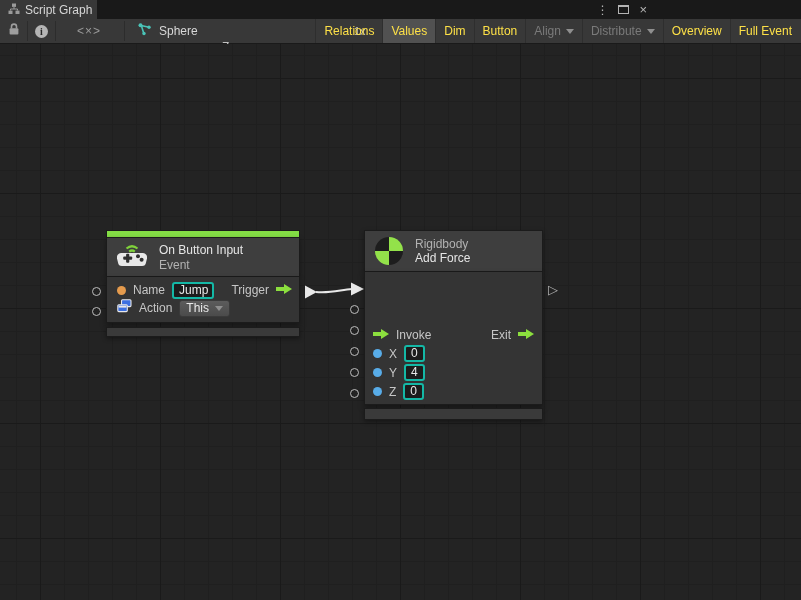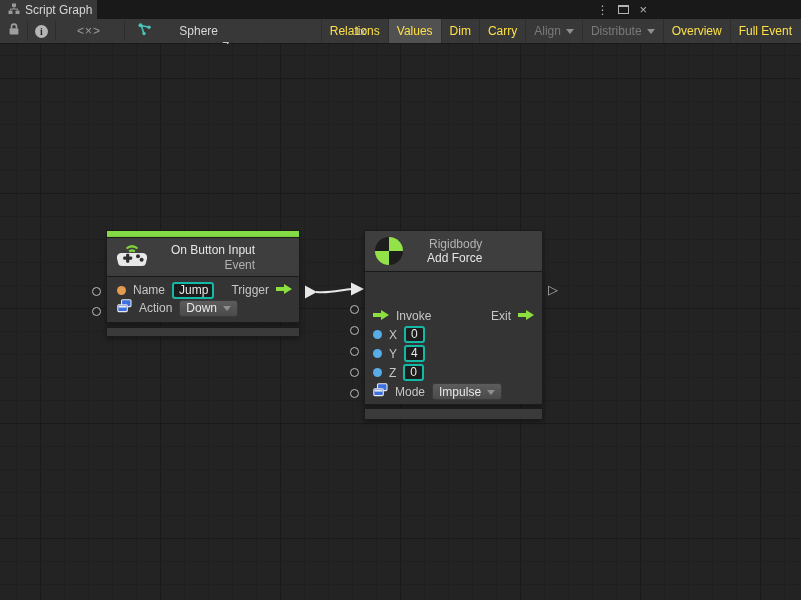--- a/index.html
+++ b/index.html
@@ -21,21 +21,21 @@
   .toolbar { position:absolute; left:0; top:19px; width:801px; height:25px; background:#383838;
     border-bottom:1px solid #1a1a1a; }
   .tseg { position:absolute; top:0; height:24px; display:flex; align-items:center; justify-content:center; }
   .tsep { position:absolute; top:2px; width:1px; height:20px; background:#2c2c2c; }
   .seg-lock { left:0; width:27px; }
   .seg-info { left:28px; width:27px; }
   .seg-crumb { left:56px; width:66px; }
   .crumb-glyph { color:#9a9a9a; font-size:12px; letter-spacing:1px; }
   .info-circle { width:13px; height:13px; border-radius:50%; background:#b5b5b5; color:#262626;
     font-size:10px; font-weight:bold; text-align:center; line-height:13px; font-family:"Liberation Serif",serif; }
-  .seg-graphname { left:138px; width:80px; justify-content:space-between; gap:7px; }
+  .seg-graphname { left:138px; width:80px; justify-content:flex-start; gap:7px; }
   .graphname { font-size:12px; color:#d8d8d8; }
   .zoom-label { position:absolute; left:222px; top:16px; height:24px; display:flex; align-items:center;
     font-size:12px; color:#c2c2c2; }
   .slider-track { position:absolute; left:253px; top:30px; width:90px; height:2px; background:#818181; }
   .slider-handle { position:absolute; left:337px; top:25px; width:12px; height:12px; border-radius:50%; background:#9d9d9d; }
   .zoom-value { position:absolute; left:354px; top:0; height:24px; display:flex; align-items:center;
     font-size:11px; color:#c2c2c2; }
   .tb-buttons { position:absolute; right:1px; top:0; height:24px; display:flex; }
   .tb-btn { height:24px; display:flex; align-items:center; gap:5px; padding:0 8px;
     font-size:12px; color:#fde047; border-left:1px solid #2e2e2e; white-space:nowrap; }
@@ -52,21 +52,21 @@
       linear-gradient(to bottom, #1a1a1a 1px, transparent 1px),
       linear-gradient(to right, #1f1f1f 1px, transparent 1px),
       linear-gradient(to bottom, #1f1f1f 1px, transparent 1px);
     background-size: 120px 120px, 115px 115px, 24px 24px, 23px 23px;
     background-position: 40px 0, 0 34px, 16px 0, 0 11px; }
 
   
   .node { position:absolute; display:flex; flex-direction:column; }
   .ev-bar { height:7px; background:#84dd45; border:1px solid #1b1b1b; border-bottom:none; }
   .n-header { background:#3e3e3e; border:1px solid #1b1b1b; display:flex; align-items:center;
-    gap:24px; padding:0 10px; box-shadow:0 2px 5px rgba(0,0,0,.3);text-align:right; }
+    gap:12px; padding:0 10px; box-shadow:0 2px 5px rgba(0,0,0,.3); }
   .n-body { background:#343434; border:1px solid #1b1b1b; border-top:none; padding:4px 0 5px 0;
     box-shadow:0 3px 6px rgba(0,0,0,.35); }
   .n-footer { background:#3a3a3a; border:1px solid #1b1b1b; box-shadow:0 2px 4px rgba(0,0,0,.35); }
   .n-title { font-size:12px; color:#e6e6e6; }
   .n-sub { font-size:12px; color:#b2b2b2; margin-top:1px; }
   .row { display:flex; align-items:center; gap:7px; padding-left:10px; }
   .lab { font-size:12px; color:#c6c6c6; }
   .dot { width:9px; height:9px; border-radius:50%; flex:0 0 auto; }
   .dot.orange { background:#e59b4d; }
   .dot.blue { background:#58ace8; }
@@ -158,21 +158,21 @@
       <div class="tb-btn">
         <span>Relations</span>
       </div>
       <div class="tb-btn active">
         <span>Values</span>
       </div>
       <div class="tb-btn">
         <span>Dim</span>
       </div>
       <div class="tb-btn">
-        <span>Carry</span>
+        <span>Button</span>
       </div>
       <div class="tb-btn disabled">
         <span>Align</span>
         <span class="caret-down"></span>
       </div>
       <div class="tb-btn disabled">
         <span>Distribute</span>
         <span class="caret-down"></span>
       </div>
       <div class="tb-btn">
@@ -229,21 +229,21 @@
         <div class="row">
           <span>
             <svg width="15" height="14" viewBox="0 0 15 14">
               <rect x="4.5" y="0.8" width="9.5" height="6.8" rx="1" fill="#3c6fe0" stroke="#e8e8e8" stroke-width="1.1"></rect>
               <rect x="0.8" y="5.8" width="9.5" height="6.8" rx="1" fill="#3c6fe0" stroke="#e8e8e8" stroke-width="1.1"></rect>
               <rect x="1.6" y="6.6" width="7.9" height="2" fill="#e8e8e8"></rect>
             </svg>
           </span>
           <span class="lab">Action</span>
           <span class="dropdown">
-            <span>Down</span>
+            <span>This</span>
             <span class="caret-down"></span>
           </span>
         </div>
       </div>
       <div class="n-footer"></div>
       <div class="port" style="left:-14px; top:57px"></div>
       <div class="port" style="left:-14px; top:77px"></div>
     </div>
 
     <div class="node" id="force-node">
@@ -284,34 +284,20 @@
             <span>4</span>
           </span>
         </div>
         <div class="row">
           <span class="dot blue"></span>
           <span class="lab">Z</span>
           <span class="field" style="min-width:16px;justify-content:center">
             <span>0</span>
           </span>
         </div>
-        <div class="row">
-          <span>
-            <svg width="15" height="14" viewBox="0 0 15 14">
-              <rect x="4.5" y="0.8" width="9.5" height="6.8" rx="1" fill="#3c6fe0" stroke="#e8e8e8" stroke-width="1.1"></rect>
-              <rect x="0.8" y="5.8" width="9.5" height="6.8" rx="1" fill="#3c6fe0" stroke="#e8e8e8" stroke-width="1.1"></rect>
-              <rect x="1.6" y="6.6" width="7.9" height="2" fill="#e8e8e8"></rect>
-            </svg>
-          </span>
-          <span class="lab">Mode</span>
-          <span class="dropdown">
-            <span>Impulse</span>
-            <span class="caret-down"></span>
-          </span>
-        </div>
       </div>
       <div class="n-footer"></div>
       <div class="port" style="left:-14px; top:75px"></div>
       <div class="port" style="left:-14px; top:96px"></div>
       <div class="port" style="left:-14px; top:117px"></div>
       <div class="port" style="left:-14px; top:138px"></div>
       <div class="port" style="left:-14px; top:159px"></div>
       <div class="list-out" style="left:184px; top:53px">▷</div>
     </div>
 

